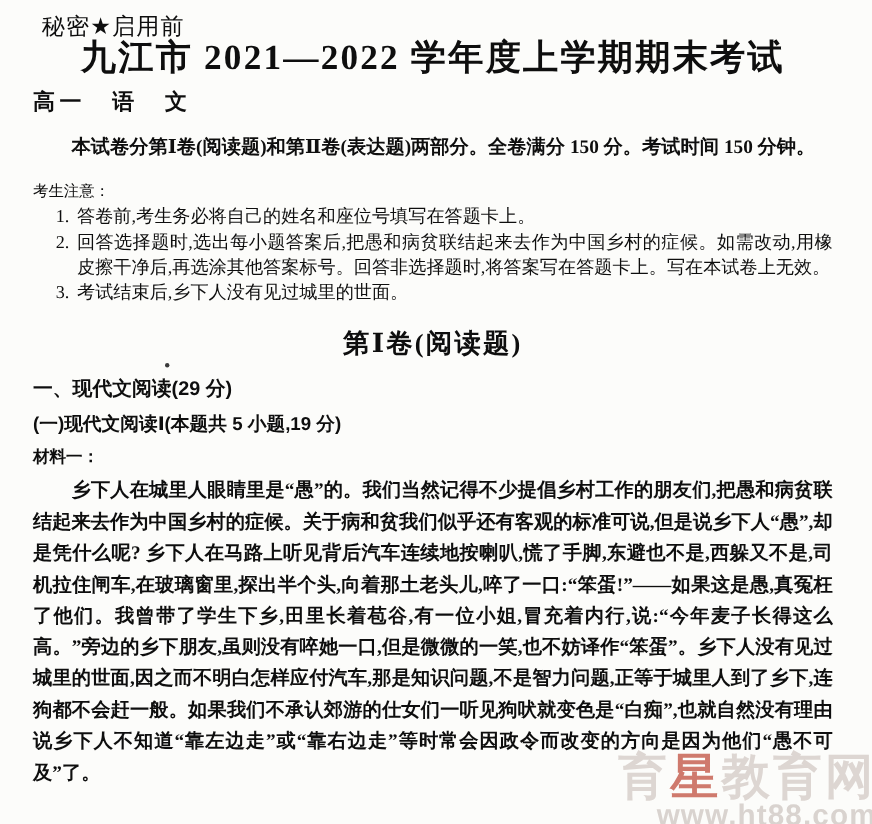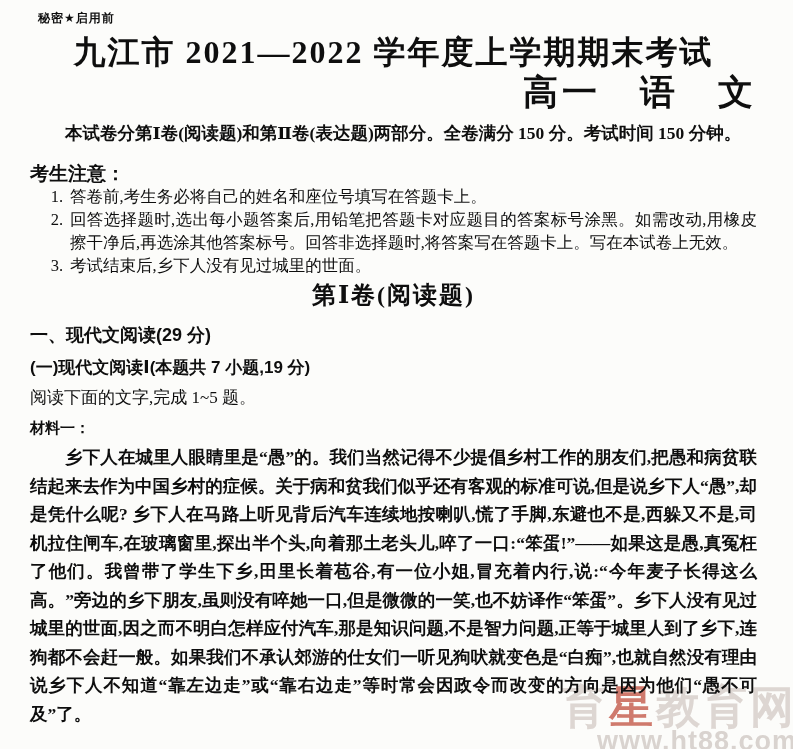--- a/index.html
+++ b/index.html
@@ -8,43 +8,43 @@
     width:793px;height:749px;
     background:#fcfcfa;
     overflow:hidden;
     color:#0e0e0e;
     font-family:"Liberation Serif","DejaVu Serif",serif;
   }
   .content{position:relative;z-index:1;padding:0 36px 0 30px;}
   .security{
     position:absolute;top:10px;left:38px;
     font-family:"Liberation Sans","DejaVu Sans",sans-serif;
-    font-size:12px;font-weight:bold;letter-spacing:1px;z-index:2;
+    font-size:21px;font-weight:normal;letter-spacing:1px;z-index:2;
   }
   .title{
     margin:0;padding-top:34px;text-align:center;
     font-size:32px;line-height:36px;font-weight:bold;letter-spacing:2px;
   }
   .subtitle{
-    margin-top:6px;text-align:right;
-    font-size:35px;line-height:34px;font-weight:bold;letter-spacing:4px;
+    margin-top:6px;text-align:left;
+    font-size:20px;line-height:34px;font-weight:bold;letter-spacing:4px;
   }
   .intro{
     margin:10px 0 15px;font-size:17.5px;line-height:27px;
     text-align:justify;text-indent:2em;font-weight:600;
   }
   .notice-heading{
-    margin-top:4px;font-size:19px;line-height:23px;font-weight:bold;
+    margin-top:4px;font-size:14px;line-height:23px;font-weight:normal;
     font-family:"Liberation Sans","DejaVu Sans",sans-serif;
   }
   .notice{display:flex;font-size:16.5px;line-height:23px;text-align:justify;}
   .notice-num{flex:none;width:40px;text-align:right;padding-right:7px;box-sizing:border-box;}
   .notice-text{flex:1;}
   .section-heading{
-    margin-top:2px;text-align:center;
+    margin-top:20px;text-align:center;
     font-size:24px;line-height:32px;font-weight:bold;letter-spacing:2px;
   }
   .part-heading{
     margin-top:12px;font-size:18px;line-height:25px;font-weight:bold;
     font-family:"Liberation Sans","DejaVu Sans",sans-serif;
   }
   .subpart-heading{
     margin-top:8px;font-size:17px;line-height:23px;font-weight:bold;
     font-family:"Liberation Sans","DejaVu Sans",sans-serif;
   }
@@ -95,34 +95,33 @@
 
     <div class="notice-heading">考生注意：</div>
 
     <div class="notice-list">
       <div class="notice">
         <span class="notice-num">1.</span>
         <span class="notice-text">答卷前,考生务必将自己的姓名和座位号填写在答题卡上。</span>
       </div>
       <div class="notice">
         <span class="notice-num">2.</span>
-        <span class="notice-text">回答选择题时,选出每小题答案后,用铅笔把答题卡对应题目的答案标号涂黑。如需改动,用橡皮擦干净后,再选涂其他答案标号。回答非选择题时,将答案写在答题卡上。写在本试卷上无效。</span>
+        <span class="notice-text">回答选择题时,选出每小题答案后,把愚和病贫联结起来去作为中国乡村的症候。如需改动,用橡皮擦干净后,再选涂其他答案标号。回答非选择题时,将答案写在答题卡上。写在本试卷上无效。</span>
       </div>
       <div class="notice">
         <span class="notice-num">3.</span>
         <span class="notice-text">考试结束后,乡下人没有见过城里的世面。</span>
       </div>
     </div>
 
     <div class="section-heading">第Ⅰ卷(阅读题)</div>
 
     <div class="part-heading">一、现代文阅读(29 分)</div>
 
-    <div class="subpart-heading">(一)现代文阅读Ⅰ(本题共 7 小题,19 分)</div>
+    <div class="subpart-heading">(一)现代文阅读Ⅰ(本题共 5 小题,19 分)</div>
 
-    <div class="instruction">阅读下面的文字,完成 1~5 题。</div>
 
     <div class="material-label">材料一：</div>
 
     <p class="material">乡下人在城里人眼睛里是“愚”的。我们当然记得不少提倡乡村工作的朋友们,把愚和病贫联结起来去作为中国乡村的症候。关于病和贫我们似乎还有客观的标准可说,但是说乡下人“愚”,却是凭什么呢? 乡下人在马路上听见背后汽车连续地按喇叭,慌了手脚,东避也不是,西躲又不是,司机拉住闸车,在玻璃窗里,探出半个头,向着那土老头儿,啐了一口:“笨蛋!”——如果这是愚,真冤枉了他们。我曾带了学生下乡,田里长着苞谷,有一位小姐,冒充着内行,说:“今年麦子长得这么高。”旁边的乡下朋友,虽则没有啐她一口,但是微微的一笑,也不妨译作“笨蛋”。乡下人没有见过城里的世面,因之而不明白怎样应付汽车,那是知识问题,不是智力问题,正等于城里人到了乡下,连狗都不会赶一般。如果我们不承认郊游的仕女们一听见狗吠就变色是“白痴”,也就自然没有理由说乡下人不知道“靠左边走”或“靠右边走”等时常会因政令而改变的方向是因为他们“愚不可及”了。</p>
 
   </div>
 </div>
 
 </body></html>

